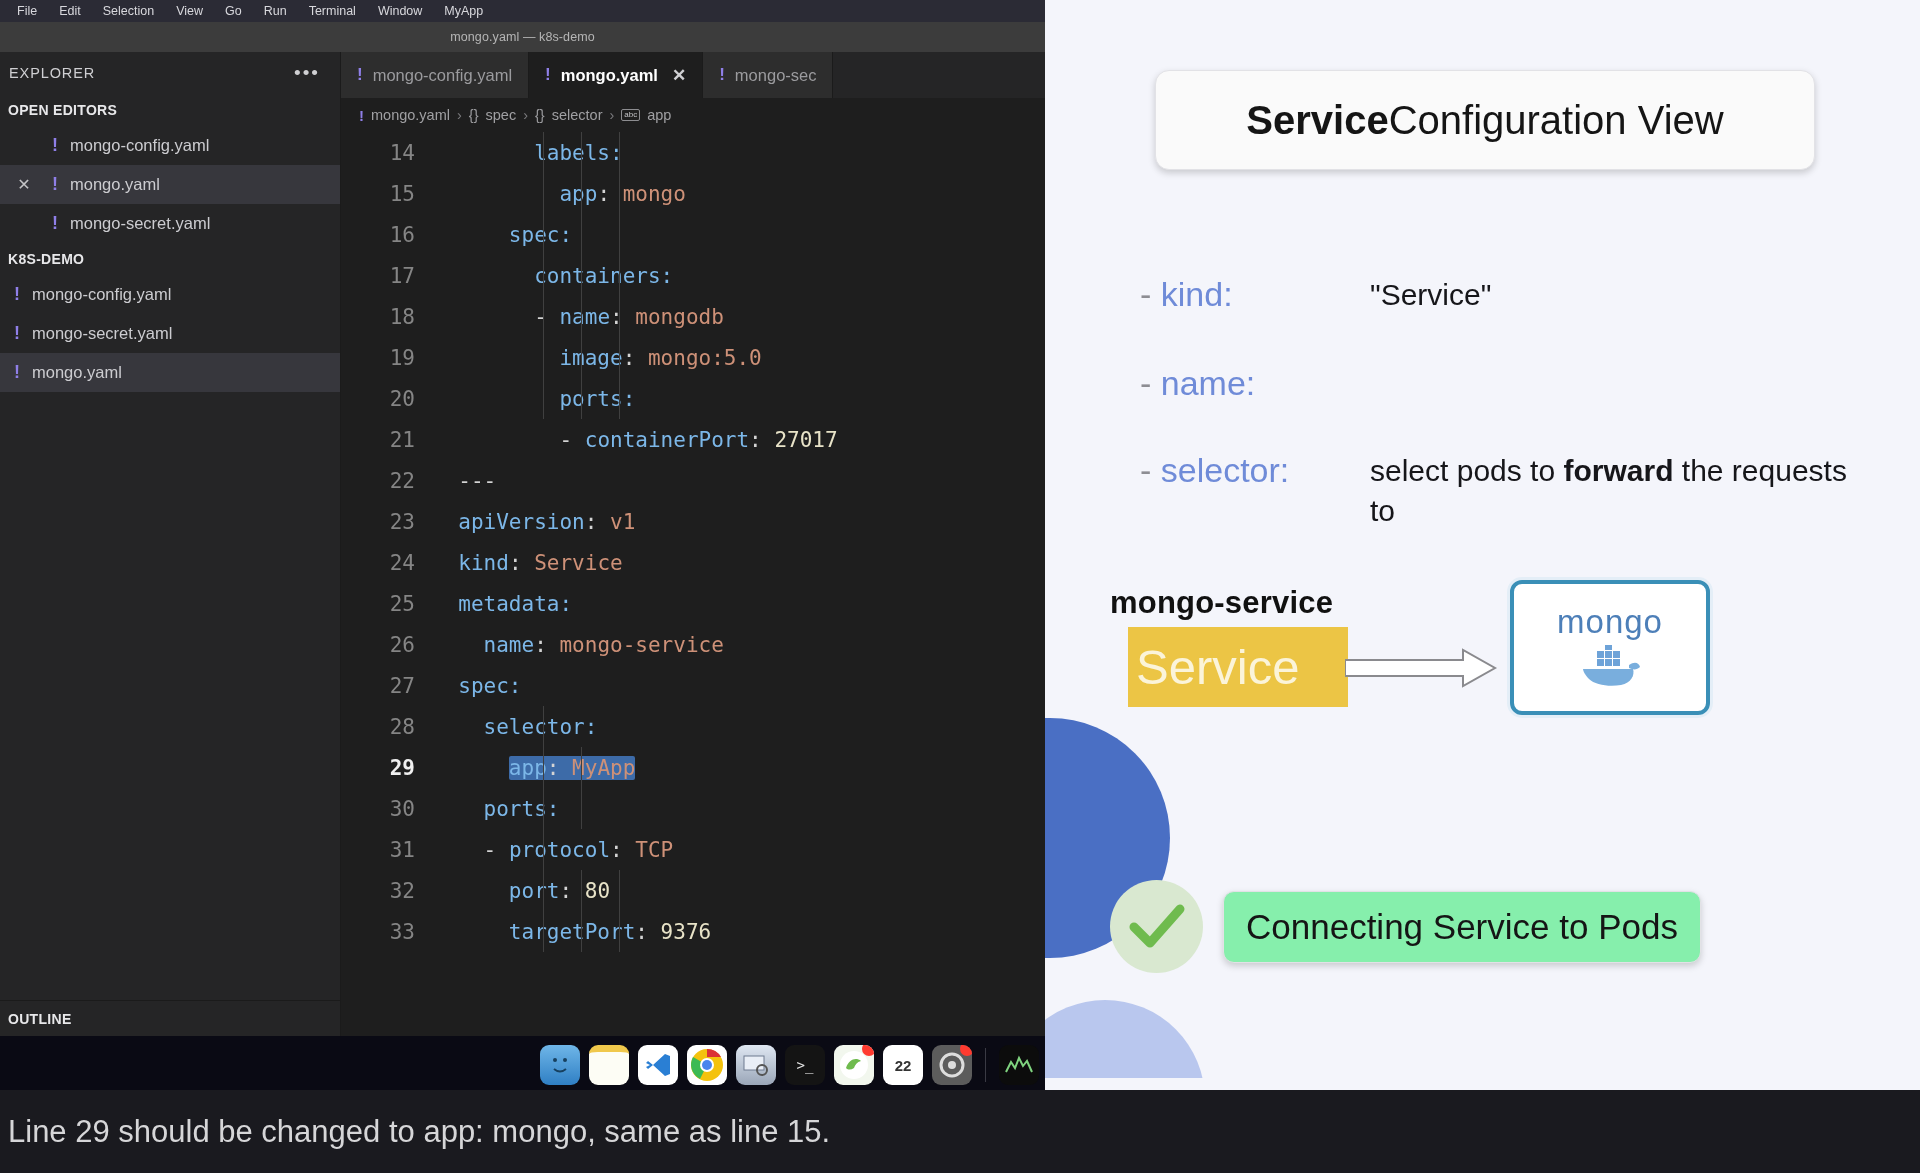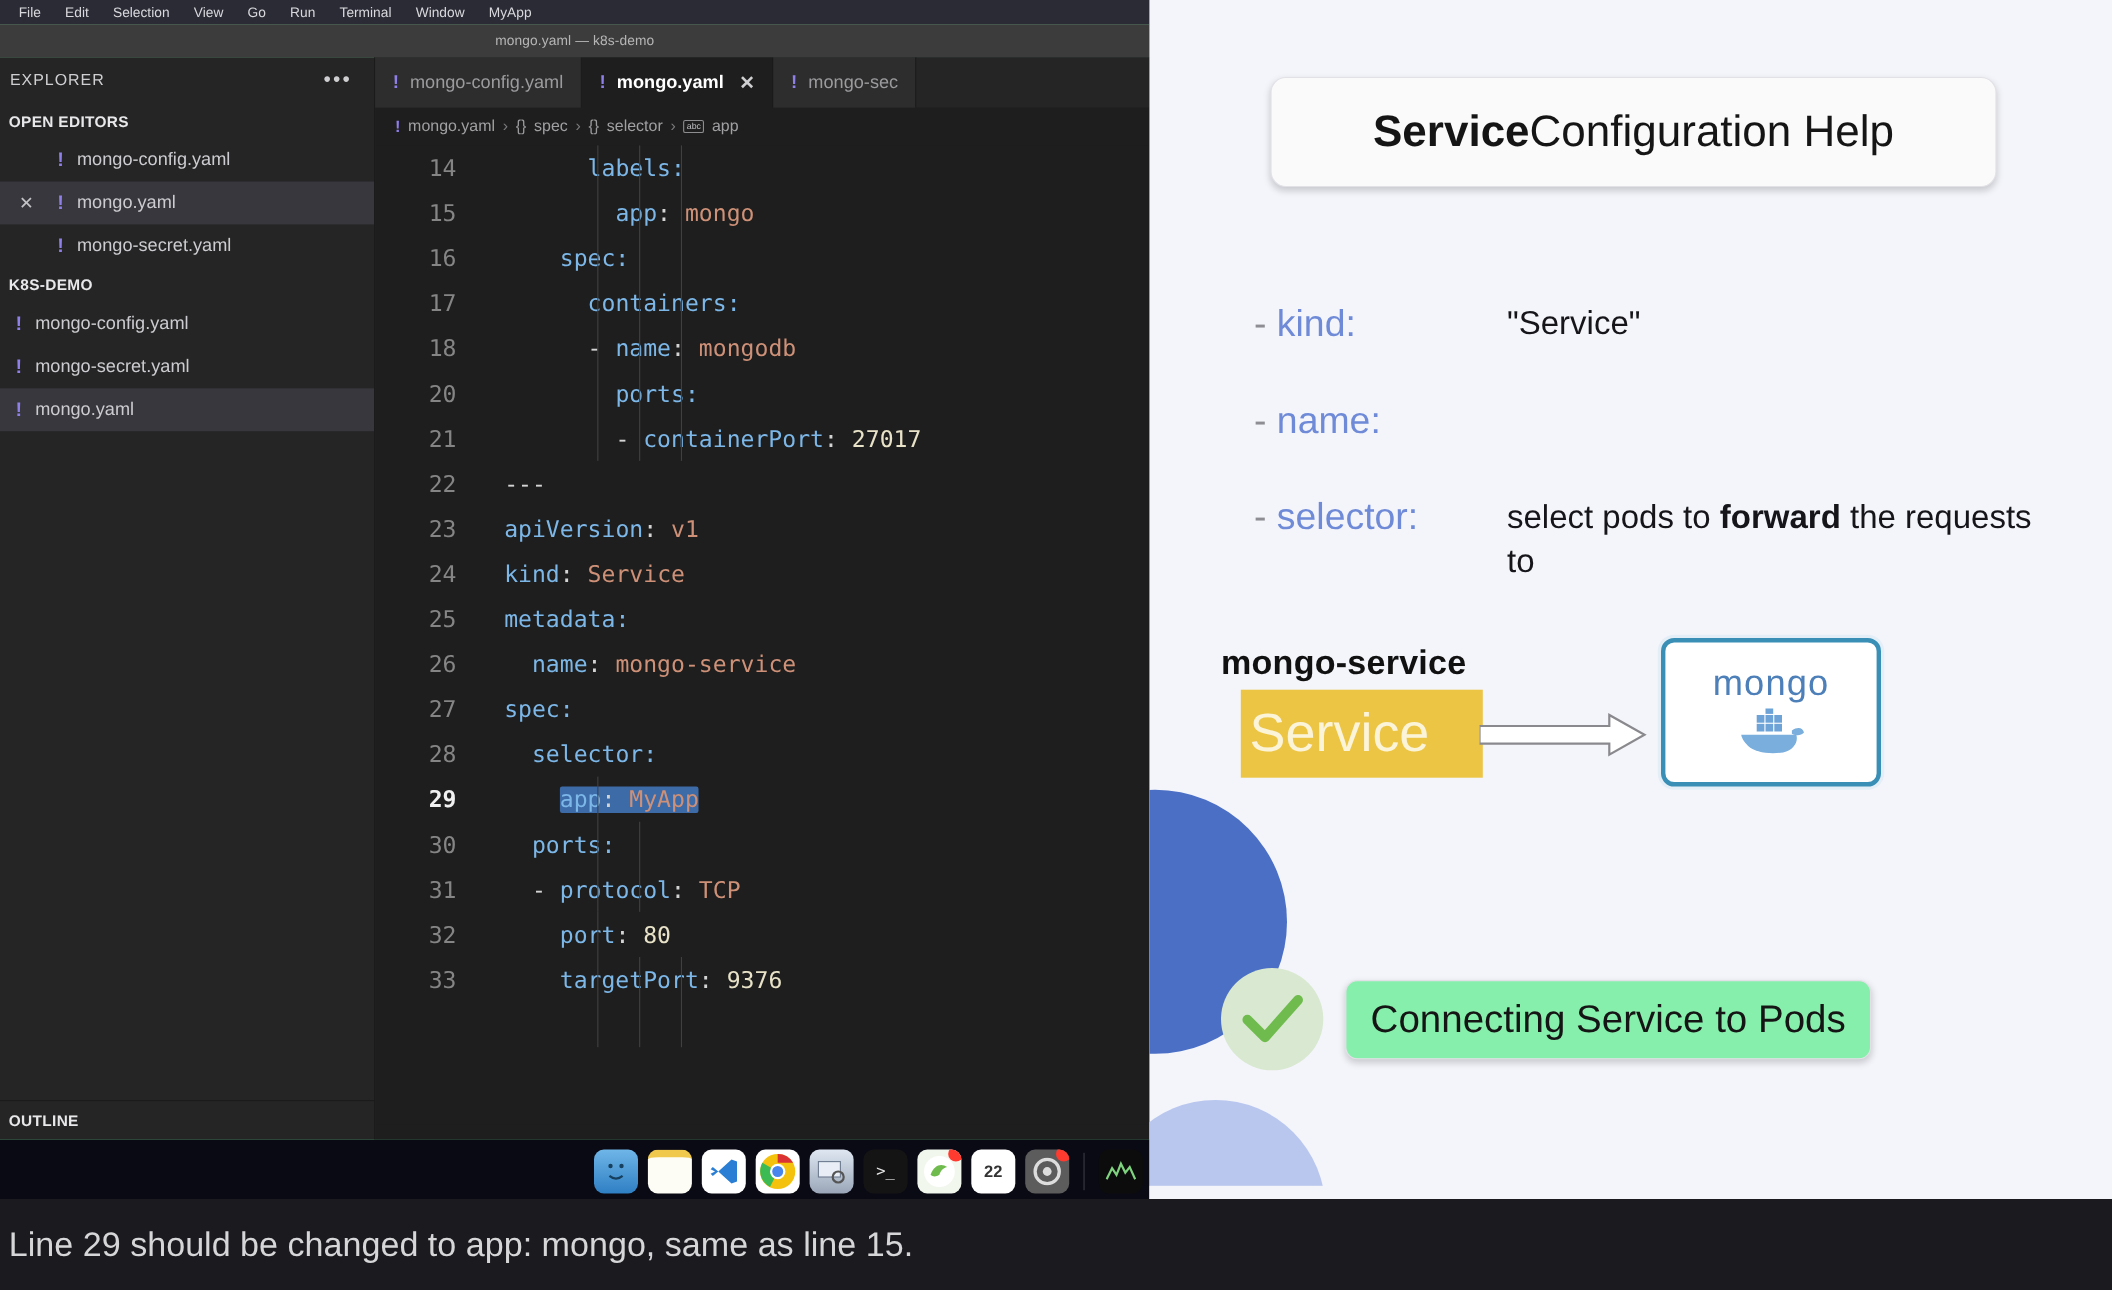--- a/index.html
+++ b/index.html
@@ -6,21 +6,21 @@
   html,body {
     width:1920px; height:1173px; overflow:hidden;
     background:#000;
     font-family:"Liberation Sans", sans-serif;
   }
   #root { position:relative; width:1920px; height:1173px; }
 
   
   .vscode {
     position:absolute; left:0; top:0; width:1045px; height:1036px;
-    background:#86efac; overflow:hidden;
+    background:#f0abfc; overflow:hidden;
   }
   .menubar {
     height:22px; background:#2b2b35; display:flex; align-items:center;
     padding-left:6px; gap:0px;
   }
   .menubar .mi {
     color:#d8d8dd; font-size:12.5px; padding:0 11px; line-height:22px;
     white-space:nowrap;
   }
   .titlebar {
@@ -325,20 +325,24 @@
               </div>
               <div class="cl">
                 <div class="gutter">17</div>
                 <div class="ctext"><span style="white-space:pre">        </span><span class="k">containers:</span></div>
               </div>
               <div class="cl">
                 <div class="gutter">18</div>
                 <div class="ctext"><span style="white-space:pre">        </span><span class="p">- </span><span class="k">name</span><span class="p">: </span><span class="v">mongodb</span></div>
               </div>
               <div class="cl">
+                <div class="gutter">19</div>
+                <div class="ctext"><span style="white-space:pre">          </span><span class="k">image</span><span class="p">: </span><span class="v">mongo:5.0</span></div>
+              </div>
+              <div class="cl">
                 <div class="gutter">20</div>
                 <div class="ctext"><span style="white-space:pre">          </span><span class="k">ports:</span></div>
               </div>
               <div class="cl">
                 <div class="gutter">21</div>
                 <div class="ctext"><span style="white-space:pre">          </span><span class="p">- </span><span class="k">containerPort</span><span class="p">: </span><span class="n">27017</span></div>
               </div>
               <div class="cl">
                 <div class="gutter">22</div>
                 <div class="ctext"><span style="white-space:pre">  </span><span class="p">---</span></div>
@@ -461,21 +465,21 @@
         </svg>
       </div>
     </div>
 
   <div class="slide">
     <div class="blob1"></div>
     <div class="blob2"></div>
 
     <div class="card-title">
       <b>Service</b>
-        <span class="reg"> Configuration Help</span>
+        <span class="reg"> Configuration View</span>
     </div>
 
     <div class="kv-list" id="kv-list">
         <div class="kv-row">
           <div class="kv-key"><span class="dash">-</span> kind:</div>
           <div class="kv-val">"Service"</div>
         </div>
         <div class="kv-row">
           <div class="kv-key"><span class="dash">-</span> name:</div>
         </div>

